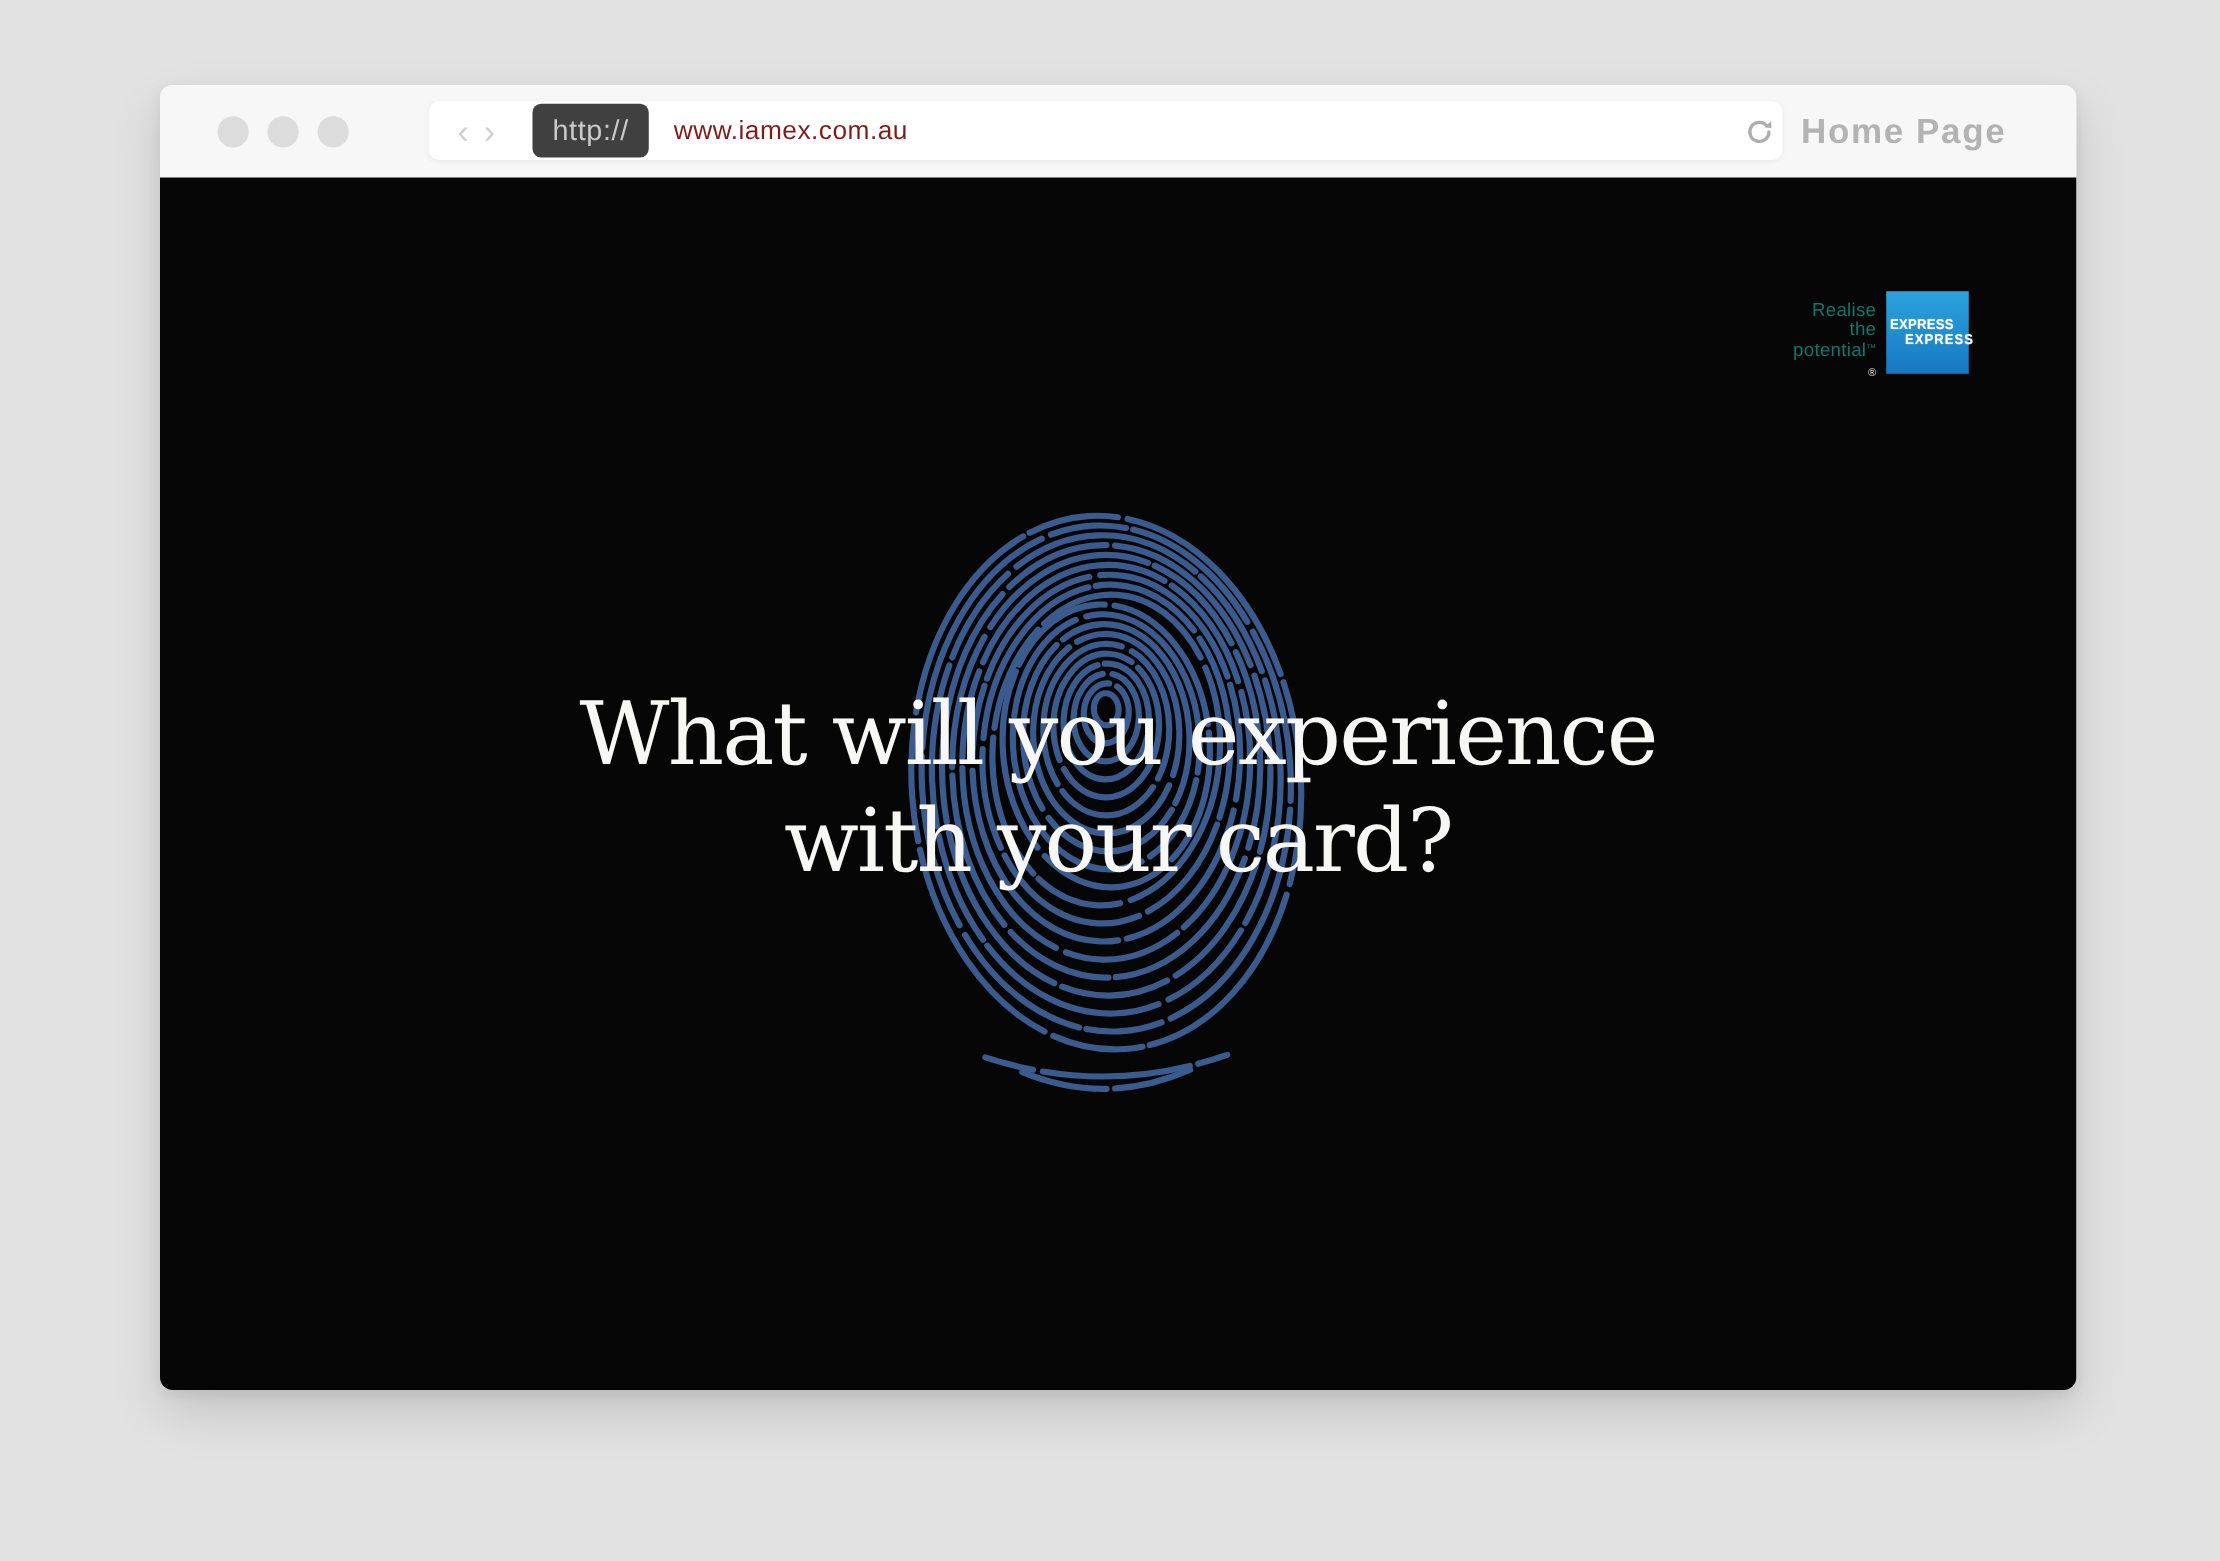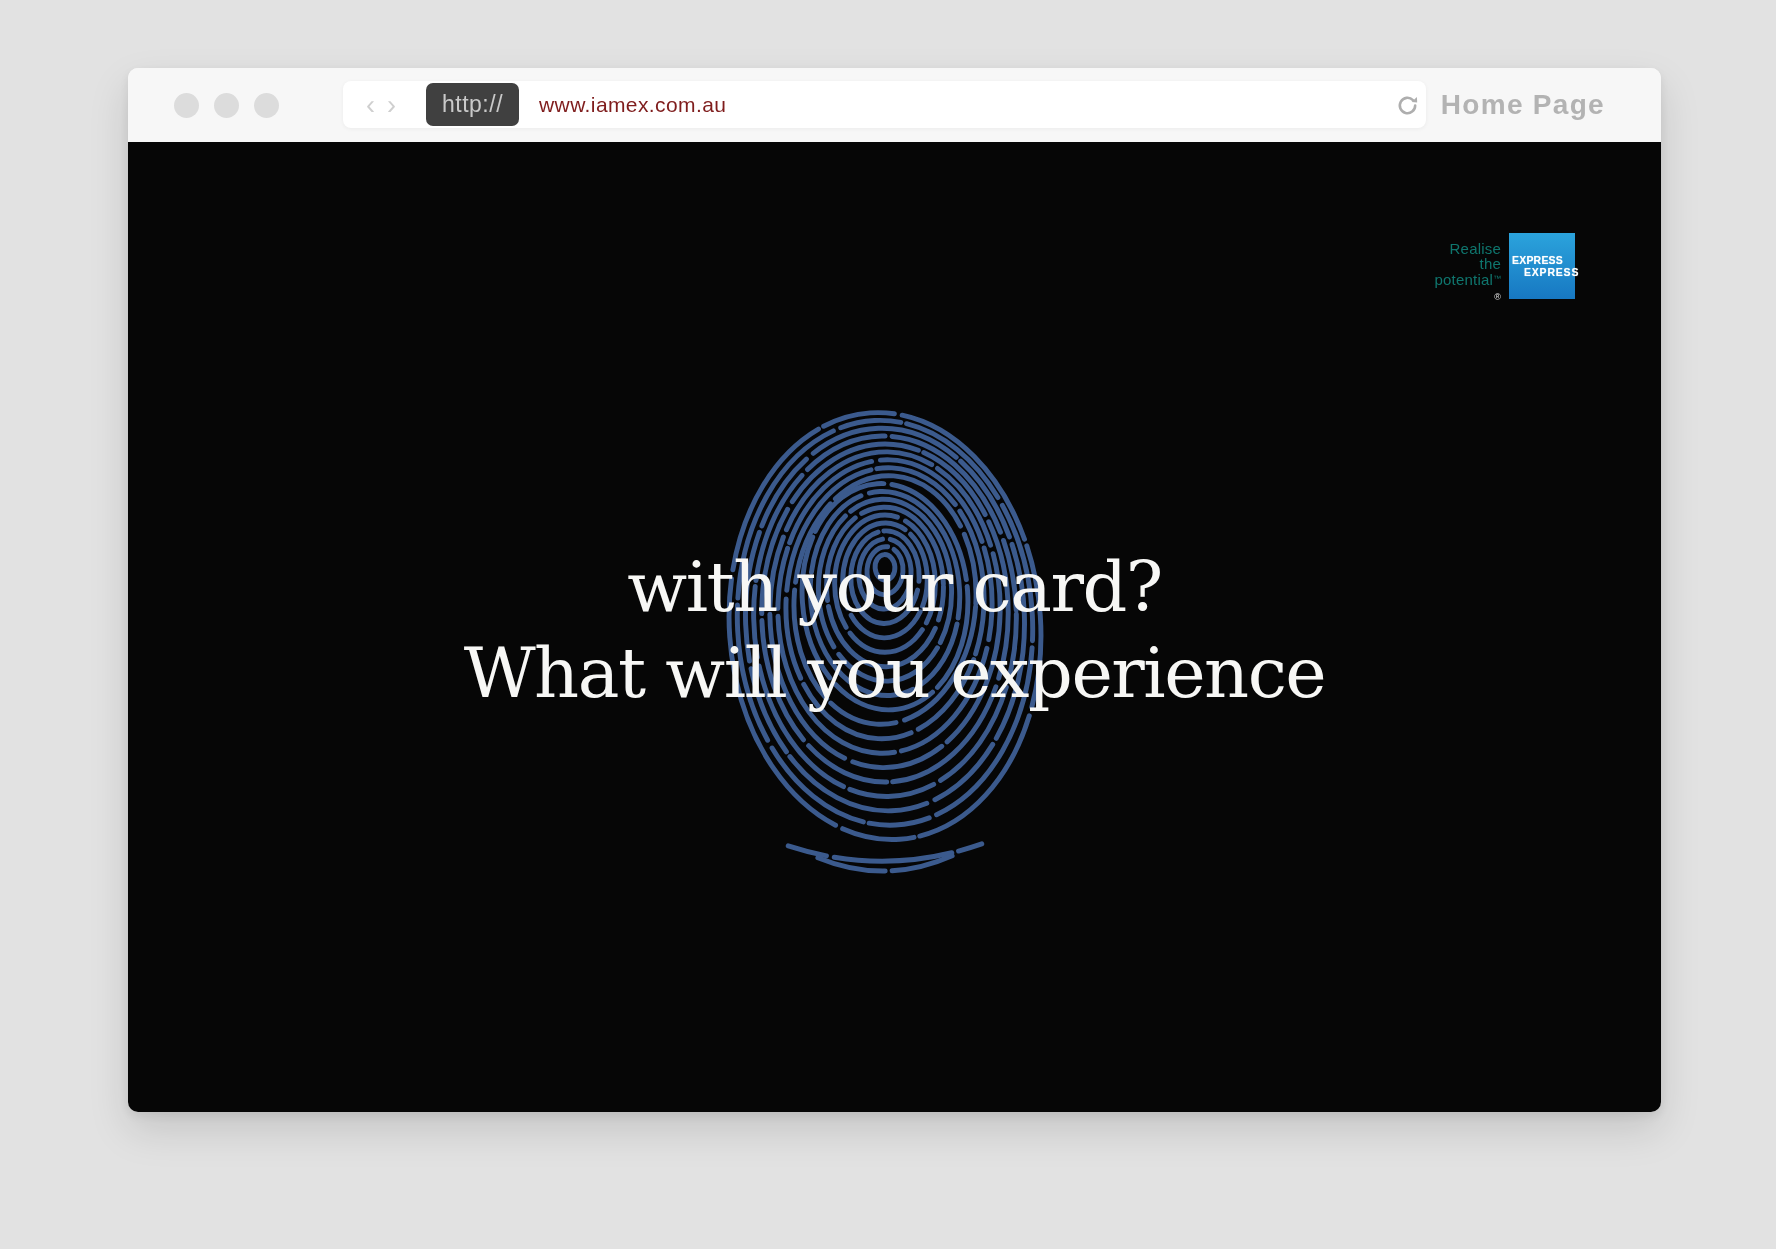--- a/index.html
+++ b/index.html
@@ -177,18 +177,18 @@
           <ellipse cx="160" cy="207.5" rx="133.0" ry="182.5" transform="rotate(-1 160 207.5)" stroke-dasharray="72 6 118 8 88 7 154 9" stroke-dashoffset="465"></ellipse>
           <ellipse cx="160" cy="210.8" rx="141.2" ry="193.8" transform="rotate(-2 160 210.8)" stroke-dasharray="132 7 82 9 158 6 92 8" stroke-dashoffset="496"></ellipse>
           <ellipse cx="160" cy="214.1" rx="149.4" ry="205.1" transform="rotate(-3 160 214.1)" stroke-dasharray="204 8 62 6 122 9 142 7" stroke-dashoffset="527"></ellipse>
           <ellipse cx="160" cy="217.4" rx="157.6" ry="216.4" transform="rotate(-4 160 217.4)" stroke-dasharray="96 9 172 6 74 8 184 7" stroke-dashoffset="558"></ellipse>
           <path d="M62 440 Q 160 472 258 438" stroke-dasharray="40 8 120 7 90"></path>
           <path d="M92 452 Q 160 480 228 450" stroke-dasharray="70 7 110 8"></path>
         </g>
       </svg>
 
     <div class="headline">
+      <div>What will you experience</div>
       <div>with your card?</div>
-      <div>What will you experience</div>
     </div>
 
   </div>
 </div>
 
 </body></html>

